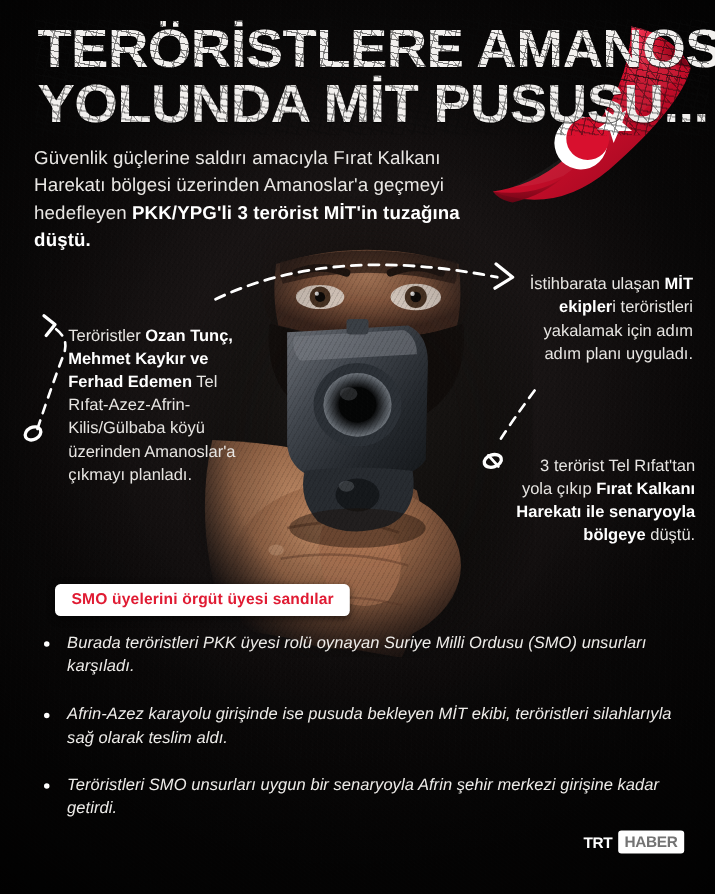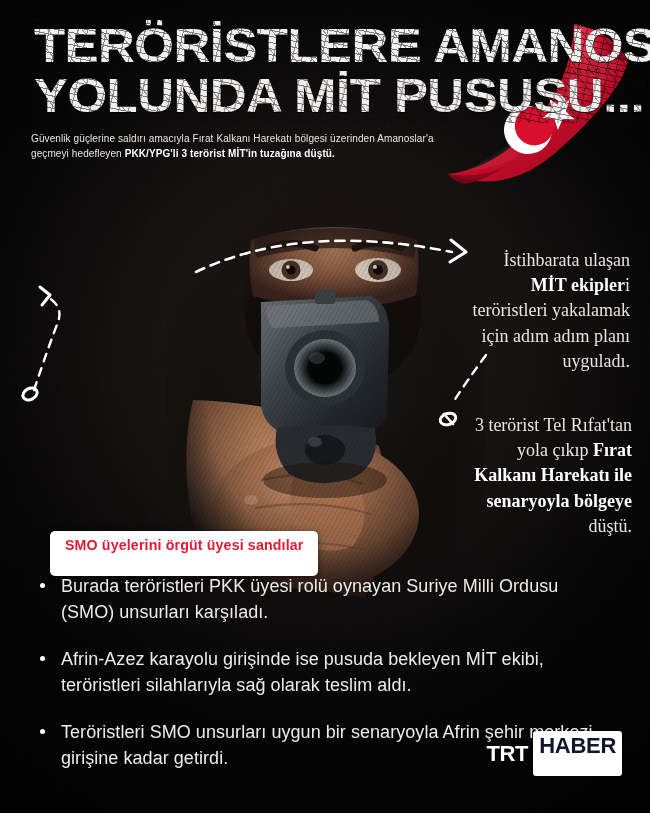--- a/index.html
+++ b/index.html
@@ -88,45 +88,45 @@
     z-index:5;
   }
 
   
   #subtitle {
     position:absolute;
     left:31px; top:132px;
     width:420px;
     z-index:6;
     color:#e9e7e4;
-    font-size:10px;
+    font-size:17px;
     line-height:1.47;
     letter-spacing:.1px;
   }
   #subtitle b { color:#ffffff; font-weight:bold; }
 
   
-  .callout { position:absolute; z-index:7; color:#e7e5e2; font-size:18px; line-height:1.40;font-family:Liberation Serif, serif; }
+  .callout { position:absolute; z-index:7; color:#e7e5e2; font-size:15px; line-height:1.40; }
   .callout b { color:#ffffff; font-weight:bold; }
 
   #callout-left   { left:62px;  top:295px; width:170px; text-align:left; }
   #callout-right1 { left:470px; top:248px; width:160px; text-align:right; }
   #callout-right2 { left:460px; top:413px; width:172px; text-align:right; }
 
   
   #arrows { position:absolute; inset:0; z-index:8; pointer-events:none; }
 
   
   #badge {
     position:absolute;
     left:50px; top:531px;
     z-index:9;
     background:#ffffff;
     border-radius:5px;
-    padding:6px 15px 23px 15px;
+    padding:6px 15px 7px 15px;
     color:#e01b33;
     font-size:14.2px;
     font-weight:bold;
     letter-spacing:.15px;
     white-space:nowrap;
     box-shadow:0 2px 7px rgba(0,0,0,.55);
   }
 
   
   #bullets {
@@ -143,41 +143,42 @@
   .bullet:last-child { margin-bottom:0; }
   .dot {
     flex:0 0 auto;
     width:5px; height:5px;
     border-radius:50%;
     background:#ffffff;
     margin:9px 16px 0 2px;
   }
   .btext {
     color:#edebe8;
-    font-size:18px;
+    font-size:15px;
     line-height:1.42;
+    font-style:italic;
     letter-spacing:.05px;
   }
 
   
   #logo {
     position:absolute;
     right:28px; bottom:37px;
     z-index:9;
     display:flex;
     align-items:center;
     font-weight:bold;
-    font-size:22px;
+    font-size:14px;
     letter-spacing:-.3px;
   }
   #logo-trt  { color:#ffffff; padding-right:5px; }
   #logo-haber{
-    color:#0f172a;
+    color:#737373;
     background:#ffffff;
-    padding:2px 6px 17px 6px;
+    padding:2px 6px 3px 6px;
     border-radius:3px;
   }
 </style>
 </head>
 <body>
 
 <div id="poster">
 
   <div id="photo">
     <svg width="320" height="420" viewBox="0 0 320 420">
@@ -316,20 +317,23 @@
 
     <path d="M34 390 Q48 348 58 322 Q64 306 46 296" fill="none" stroke="#ffffff" stroke-width="2.4" stroke-dasharray="8 7" stroke-linecap="round"></path>
     <polyline points="40,287 50,295 42,305" fill="none" stroke="#ffffff" stroke-width="3" stroke-linecap="round" stroke-linejoin="round"></polyline>
     <ellipse cx="30" cy="394" rx="7.5" ry="5.5" transform="rotate(-28 30 394)" fill="none" stroke="#ffffff" stroke-width="3"></ellipse>
 
     <path d="M486 355 Q466 382 452 404" fill="none" stroke="#ffffff" stroke-width="2.4" stroke-dasharray="8 7" stroke-linecap="round"></path>
     <ellipse cx="448" cy="419" rx="8" ry="5.5" transform="rotate(-18 448 419)" fill="none" stroke="#ffffff" stroke-width="3"></ellipse>
     <line x1="444" y1="414" x2="453" y2="424" stroke="#ffffff" stroke-width="2.6" stroke-linecap="round"></line>
   </svg>
 
+  <div class="callout" id="callout-left">
+    <span>Teröristler </span><b>Ozan Tunç, Mehmet Kaykır ve Ferhad Edemen</b><span> Tel Rıfat-Azez-Afrin-Kilis/Gülbaba köyü üzerinden Amanoslar'a çıkmayı planladı.</span>
+  </div>
 
   <div class="callout" id="callout-right1">
     <span>İstihbarata ulaşan </span><b>MİT ekipler</b><span>i teröristleri yakalamak için adım adım planı uyguladı.</span>
   </div>
 
   <div class="callout" id="callout-right2">
     <span>3 terörist Tel Rıfat'tan yola çıkıp </span><b>Fırat Kalkanı Harekatı ile senaryoyla bölgeye</b><span> düştü.</span>
   </div>
 
   <div id="badge">SMO üyelerini örgüt üyesi sandılar</div>

